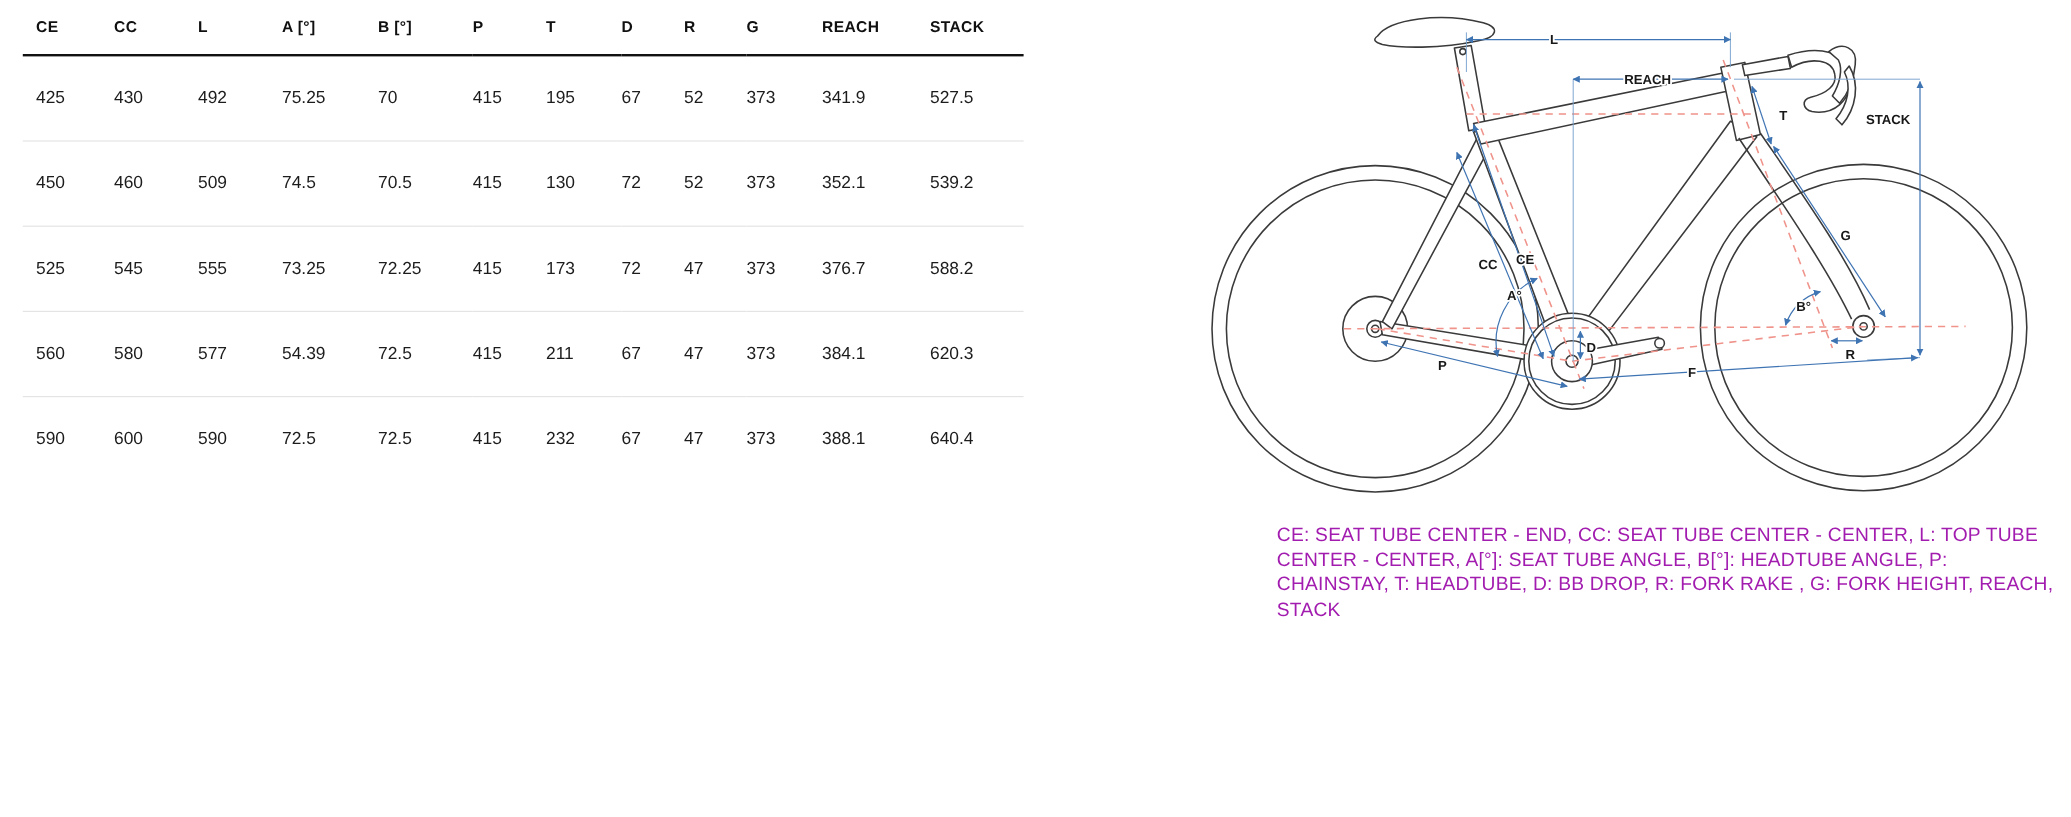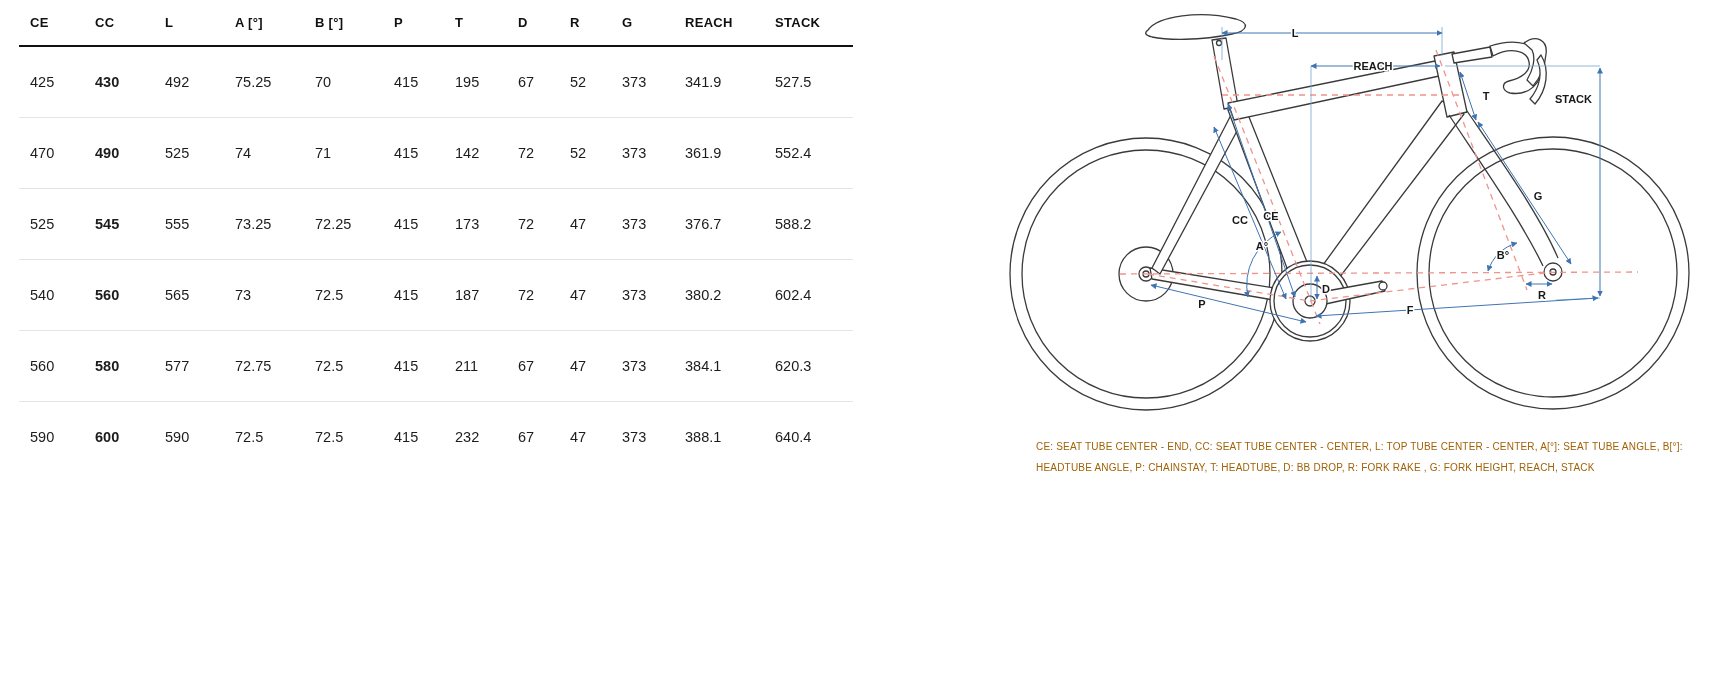--- a/index.html
+++ b/index.html
@@ -12,40 +12,40 @@
   table{border-collapse:collapse;table-layout:fixed;width:834px;}
   th,td{box-sizing:border-box;padding:0;text-align:left;}
   th{
     font-size:13px;font-weight:700;color:#101010;letter-spacing:.3px;
     height:46px;vertical-align:middle;border-bottom:2px solid #111111;
   }
   td{
     font-size:14.5px;color:#1c1c1c;height:71px;vertical-align:middle;
   }
   th:first-child,td:first-child{padding-left:11px;}
-  td.b{font-weight:700;}
+  td.b{font-weight:400;}
   tbody tr{border-top:1px solid #e4e4e4;}
   tbody tr:first-child{border-top:none;}
   
   .diagram{position:absolute;left:990px;top:0;width:710px;height:420px;}
   .bk{stroke:#3a3a3a;stroke-width:1.3;fill:#ffffff;stroke-linejoin:round;}
   .bkl{stroke:#3a3a3a;stroke-width:1.3;fill:none;}
   .red{stroke:#ef938b;stroke-width:1.3;stroke-dasharray:6 5;fill:none;}
   .dim{stroke:#3f74b3;stroke-width:1;fill:none;}
   .thin{stroke:#7aa3cf;stroke-width:.8;fill:none;}
   .lbl{
     font-family:"Liberation Sans",sans-serif;font-size:11px;font-weight:700;
     fill:#181818;paint-order:stroke;stroke:#ffffff;stroke-width:3px;
     stroke-linejoin:round;text-anchor:middle;
   }
   .lbl.end{text-anchor:end;}
   
   .legend{
-    position:absolute;left:1036px;top:437px;width:648px;
-    font-size:10px;line-height:20.5px;color:#a16207;letter-spacing:.2px;
+    position:absolute;left:1064px;top:437px;width:648px;
+    font-size:16px;line-height:20.5px;color:#a21caf;letter-spacing:.2px;
   }
 </style>
 </head>
 <body>
 
 <div class="geo-table">
   <table>
     <colgroup>
       <col style="width:76px">
         <col style="width:70px">
@@ -86,73 +86,59 @@
           <td>70</td>
           <td>415</td>
           <td>195</td>
           <td>67</td>
           <td>52</td>
           <td>373</td>
           <td>341.9</td>
           <td>527.5</td>
         </tr>
 
-
-        <tr>
-          <td>470</td>
-          <td class="b">490</td>
-          <td>525</td>
-          <td>74</td>
-          <td>71</td>
-          <td>415</td>
-          <td>142</td>
+        <tr>
+          <td>450</td>
+          <td class="b">460</td>
+          <td>509</td>
+          <td>74.5</td>
+          <td>70.5</td>
+          <td>415</td>
+          <td>130</td>
           <td>72</td>
           <td>52</td>
           <td>373</td>
-          <td>361.9</td>
-          <td>552.4</td>
-        </tr>
+          <td>352.1</td>
+          <td>539.2</td>
+        </tr>
+
 
 
 
         <tr>
           <td>525</td>
           <td class="b">545</td>
           <td>555</td>
           <td>73.25</td>
           <td>72.25</td>
           <td>415</td>
           <td>173</td>
           <td>72</td>
           <td>47</td>
           <td>373</td>
           <td>376.7</td>
           <td>588.2</td>
         </tr>
 
-        <tr>
-          <td>540</td>
-          <td class="b">560</td>
-          <td>565</td>
-          <td>73</td>
-          <td>72.5</td>
-          <td>415</td>
-          <td>187</td>
-          <td>72</td>
-          <td>47</td>
-          <td>373</td>
-          <td>380.2</td>
-          <td>602.4</td>
-        </tr>
 
         <tr>
           <td>560</td>
           <td class="b">580</td>
           <td>577</td>
-          <td>72.75</td>
+          <td>54.39</td>
           <td>72.5</td>
           <td>415</td>
           <td>211</td>
           <td>67</td>
           <td>47</td>
           <td>373</td>
           <td>384.1</td>
           <td>620.3</td>
         </tr>
 

